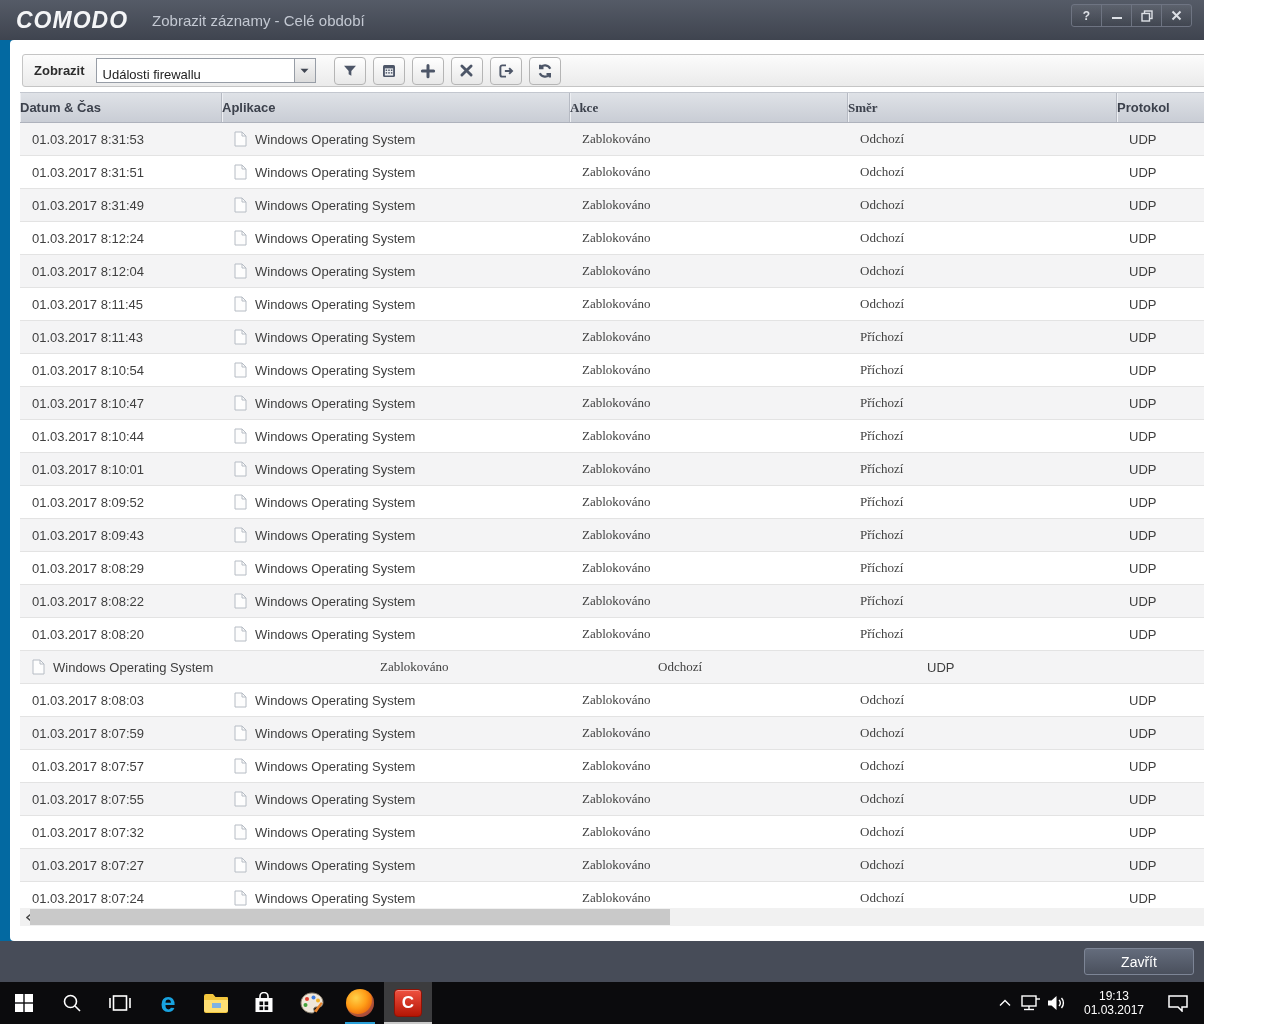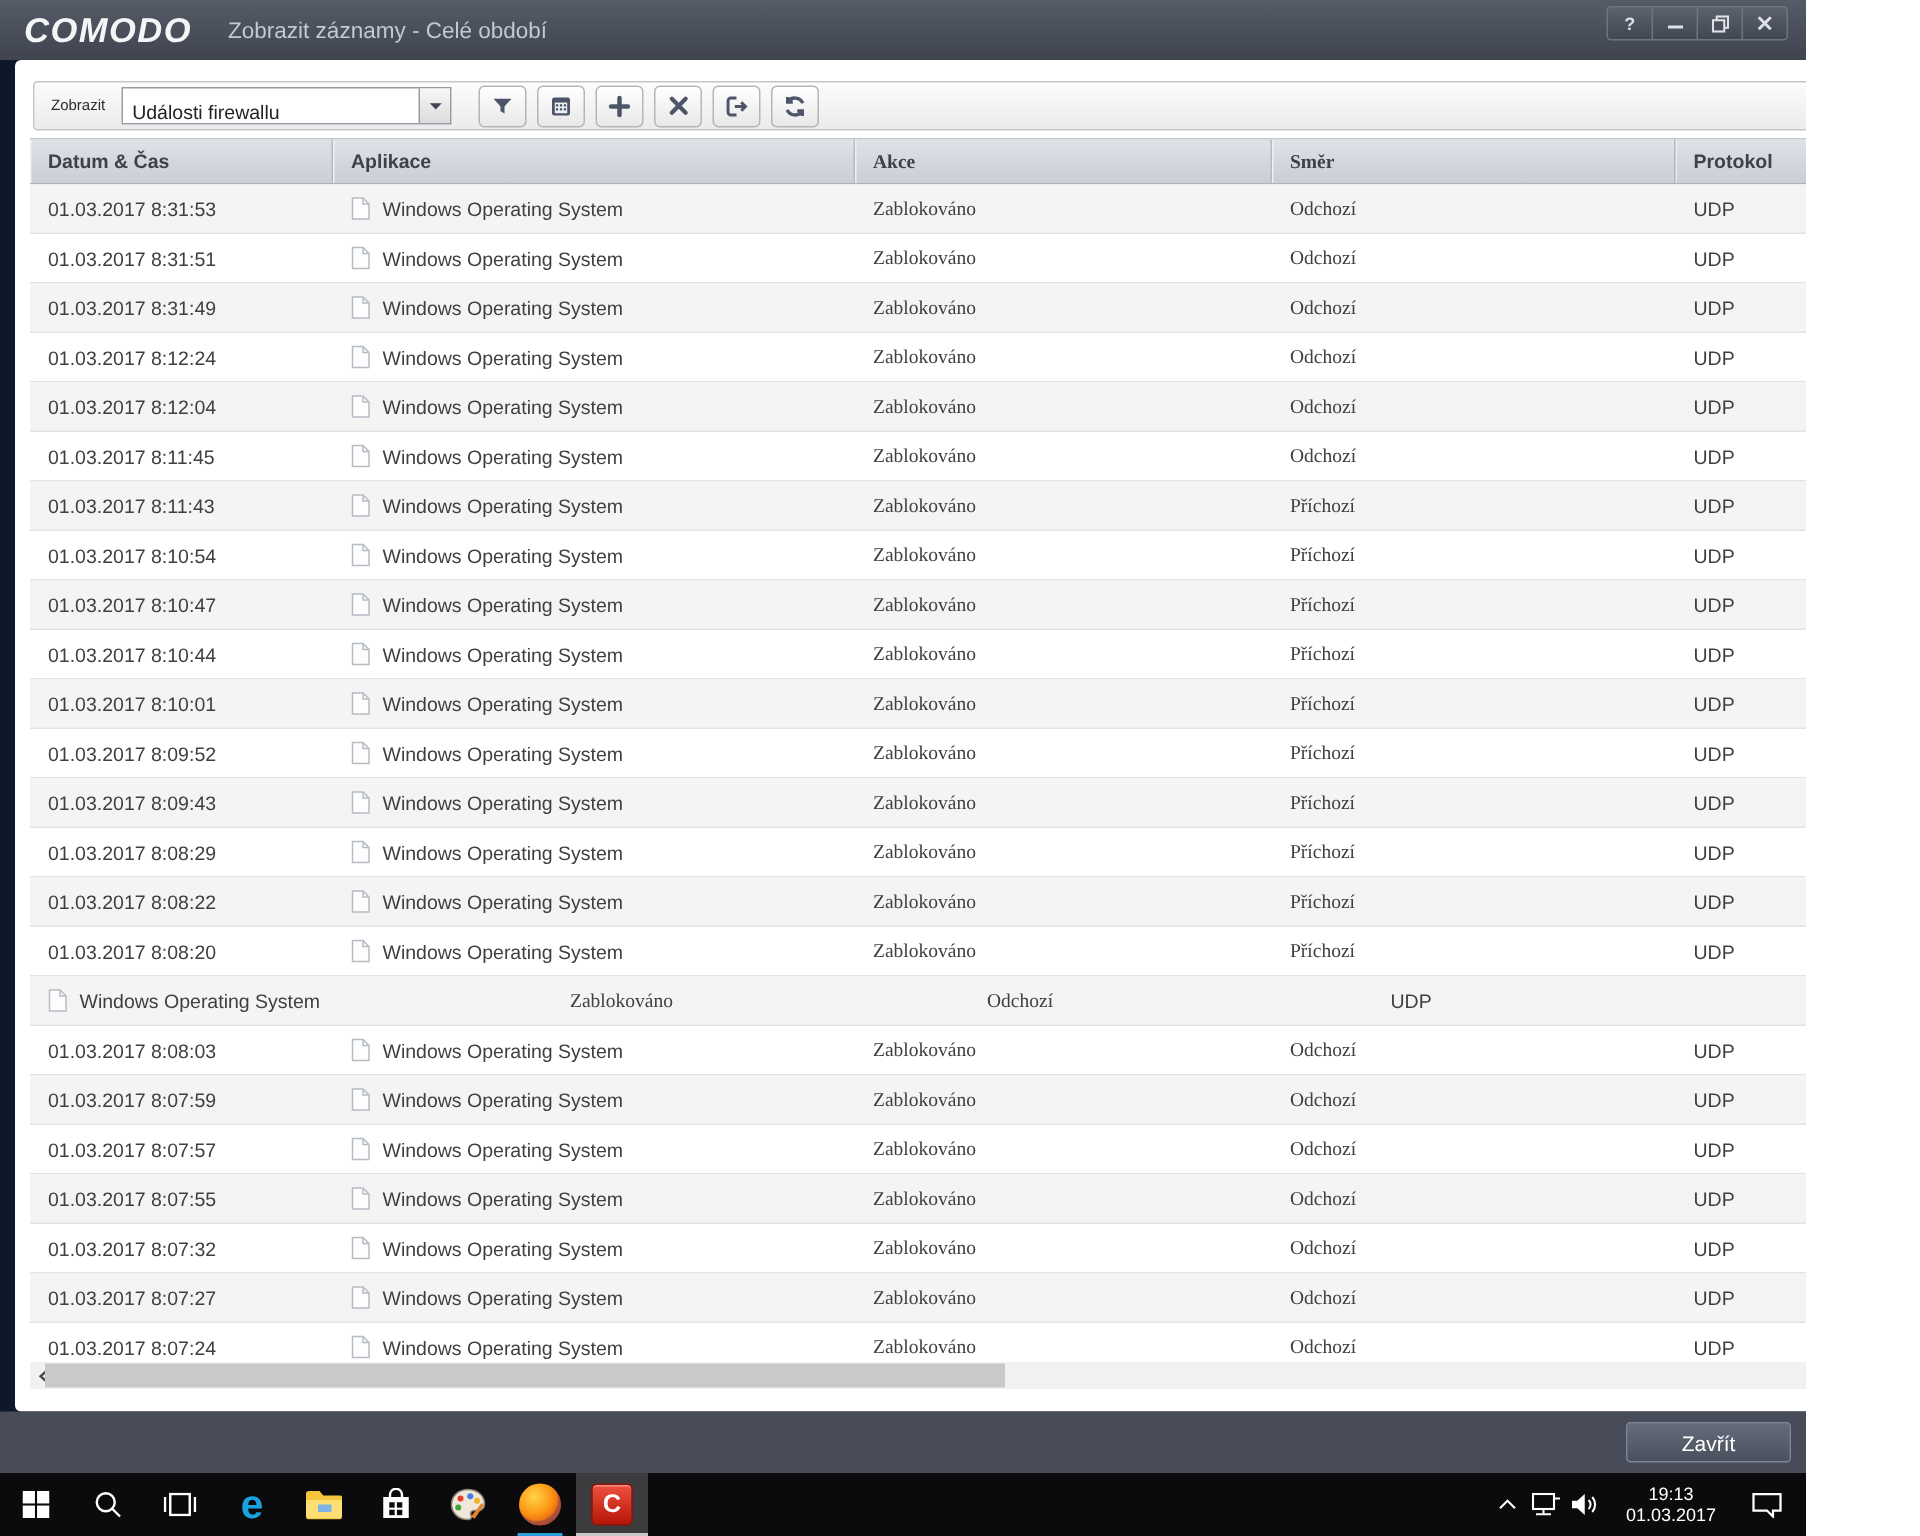--- a/index.html
+++ b/index.html
@@ -1,54 +1,54 @@
 <!DOCTYPE html>
 <html><head>
 <meta charset="utf-8">
 <style>
   html,body{margin:0;padding:0;}
   body{width:1280px;height:1024px;overflow:hidden;font-family:"Liberation Sans",sans-serif;}
-  .screen{position:relative;width:1204px;height:1024px;background:#0f172a;overflow:hidden;}
+  .screen{position:relative;width:1204px;height:1024px;background:#0369a1;overflow:hidden;}
 
   
   .titlebar{position:absolute;left:0;top:0;width:100%;height:40px;
     background:linear-gradient(#555b67,#3f444f);display:flex;align-items:center;}
   .logo{font-size:23px;font-weight:bold;font-style:italic;color:#f4f5f7;letter-spacing:1px;margin-left:16px;}
   .wtitle{font-size:15px;color:#c3c8d2;margin-left:24px;}
   .win-controls{position:absolute;right:12px;top:4px;display:flex;border:1px solid #6e7482;border-radius:3px;overflow:hidden;}
   .win-btn{width:29px;height:21px;display:flex;align-items:center;justify-content:center;
     color:#dde0e6;font-size:12px;font-weight:bold;border-left:1px solid #6e7482;cursor:default;
     background:linear-gradient(rgba(255,255,255,.06),rgba(0,0,0,.08));}
   .win-btn:first-child{border-left:none;}
   .win-btn svg{display:block;}
 
   
   .panel{position:absolute;left:10px;top:40px;width:1260px;height:901px;background:#ffffff;border-radius:4px;}
 
   
   .toolbar{position:absolute;left:12px;top:14px;width:1234px;height:33px;
     border:1px solid #c5c5c5;border-radius:3px;background:linear-gradient(#fcfcfc,#ebebeb);
     display:flex;align-items:center;padding:0 11px;box-sizing:border-box;}
-  .view-label{font-size:10px;font-weight:normal;color:#2c2c2c;margin-right:11px;}
+  .view-label{font-size:13px;font-weight:bold;color:#2c2c2c;margin-right:11px;}
   .combo{width:218px;height:23px;border:1px solid #979da6;background:#fff;display:flex;align-items:flex-end;cursor:default;}
   .combo-value{flex:1;font-size:13px;color:#222;padding-left:6px;white-space:nowrap;overflow:hidden;}
   .combo-btn{width:20px;height:100%;border-left:1px solid #979da6;display:flex;align-items:center;justify-content:center;
     background:linear-gradient(#f7f7f7,#dcdcdc);}
   .combo-btn svg{display:block;}
   .tools{display:flex;margin-left:18px;gap:7px;}
   .tool-btn{width:30px;height:26px;border:1px solid #b5b5b5;border-radius:4px;
     background:linear-gradient(#ffffff,#e8e8e8);display:flex;align-items:center;justify-content:center;
     box-shadow:0 1px 0 rgba(255,255,255,.8) inset;cursor:default;}
   .tool-btn svg{display:block;}
 
   
   .table{position:absolute;left:10px;top:52px;width:1240px;height:834px;}
   .thead{position:absolute;left:0;top:0;right:17px;height:31px;display:flex;
     background:linear-gradient(#dfe2e7,#c9cdd5);border-top:1px solid #c3c7cf;border-bottom:1px solid #aeb2bc;box-sizing:border-box;}
-  .th{font-size:13px;font-weight:bold;color:#3c414c;line-height:29px;padding-left:12px;box-sizing:border-box;
+  .th{font-size:13px;font-weight:bold;color:#3c414c;line-height:29px;box-sizing:border-box;
     border-right:1px solid #b6bac3;box-shadow:inset 1px 0 0 #edeff3;white-space:nowrap;overflow:hidden;cursor:default;}
   .th:last-child{border-right:none;}
   .c0{width:202px;} .c1{width:348px;} .c2{width:278px;font-family:Liberation Serif, serif;} .c3{width:269px;font-family:Liberation Serif, serif;} .c4{width:126px;}
   .tbody{position:absolute;left:0;top:31px;right:17px;bottom:0;overflow:hidden;background:#fff;}
   .row{display:flex;height:32px;border-bottom:1px solid #e3e3e3;background:#fff;cursor:default;}
   .row:nth-child(odd){background:#f4f4f5;}
   .td{font-size:13px;color:#3f3f3f;line-height:32px;padding-left:12px;box-sizing:border-box;
     white-space:nowrap;overflow:hidden;display:flex;align-items:center;}
   .td span{line-height:normal;}
   .file-icon{margin-right:8px;flex:0 0 auto;display:flex;}

